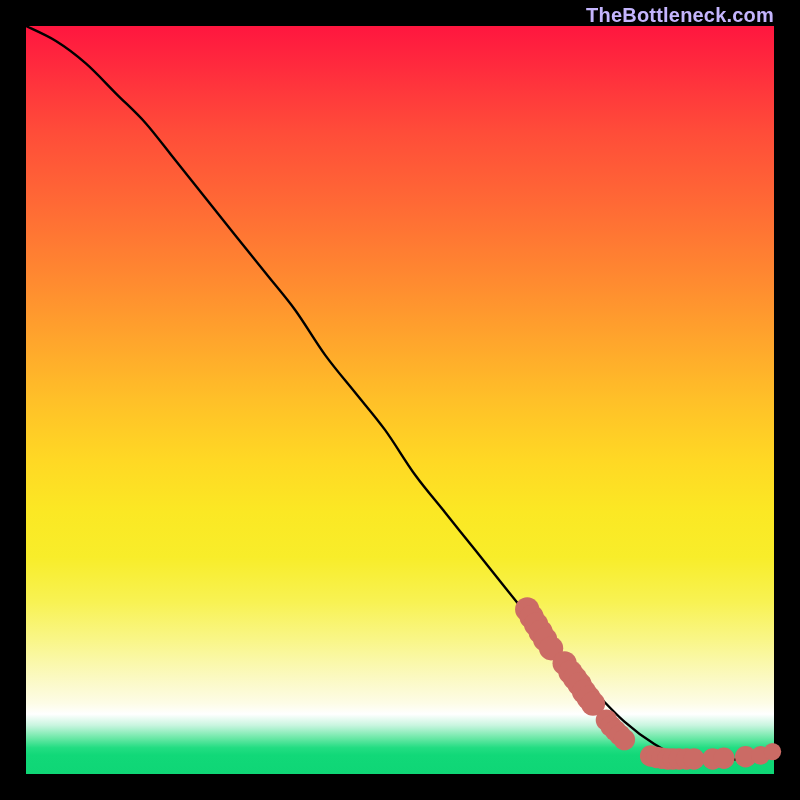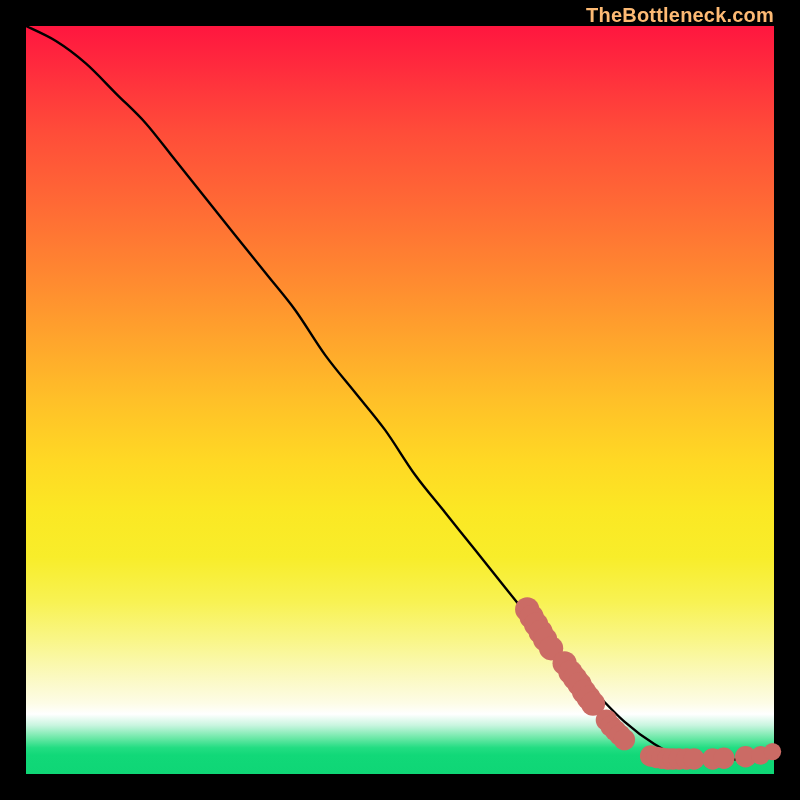--- a/index.html
+++ b/index.html
@@ -55,21 +55,21 @@
     height: 748px;
     overflow: visible;
   }
   .watermark {
     position: absolute;
     top: 4px;
     right: 26px;
     font-family: Arial, Helvetica, sans-serif;
     font-size: 20px;
     font-weight: 600;
-    color: #fdba74;
+    color: #c4b5fd;
     letter-spacing: 0.2px;
   }
 </style>
 </head>
 <body>
 
 <div class="frame">
   <div class="plot"></div>
 
   <svg class="curve" viewBox="0 0 748 748">

